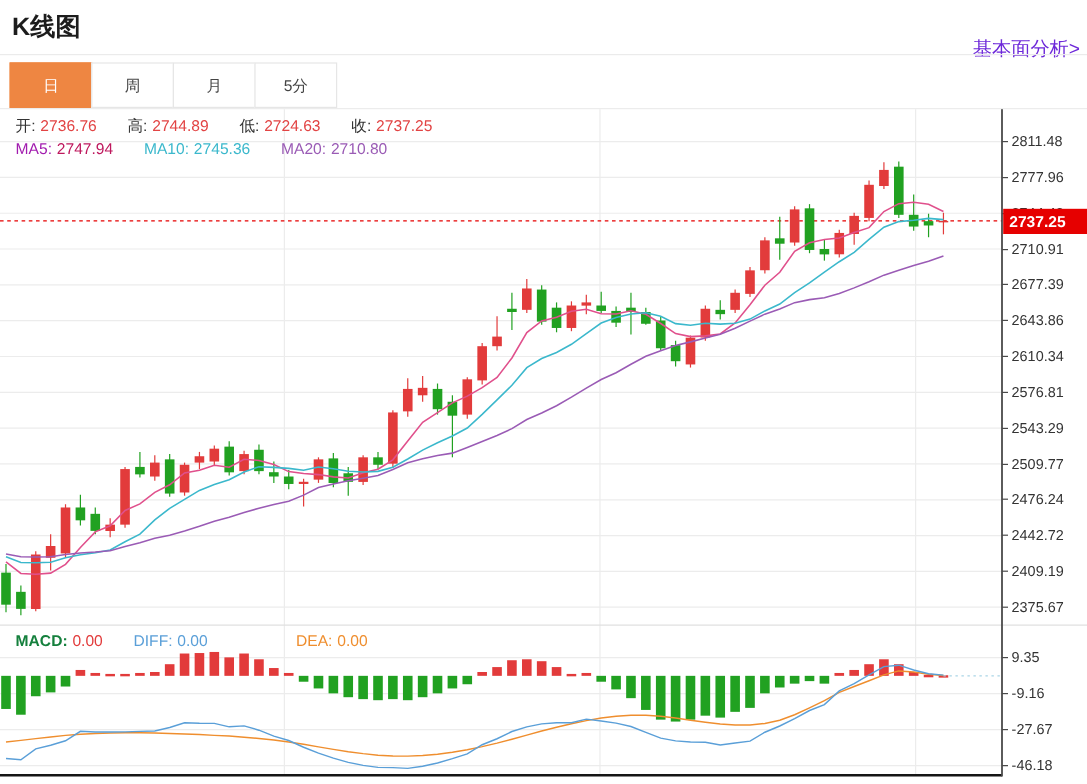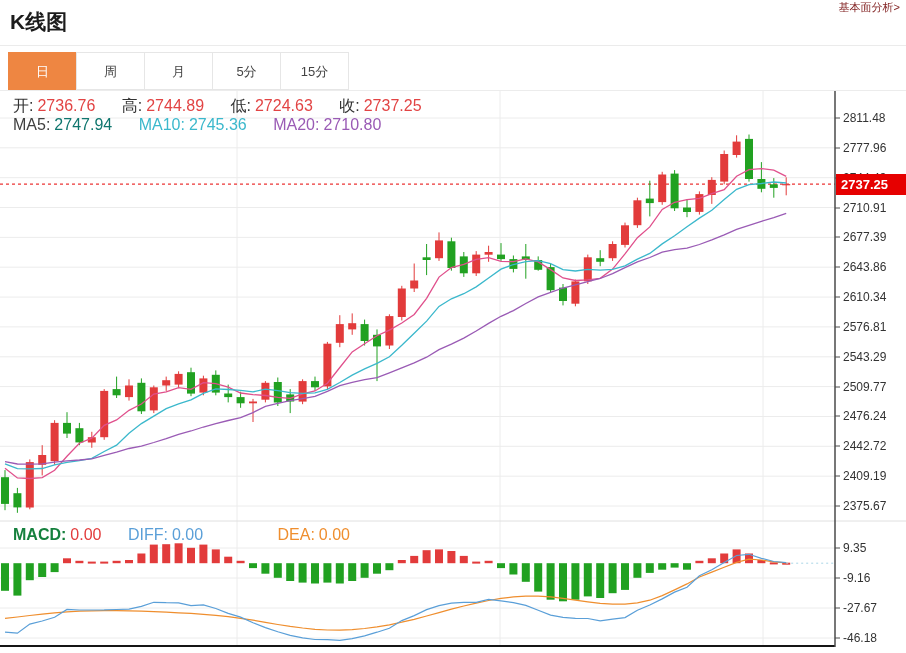--- a/index.html
+++ b/index.html
@@ -4,34 +4,34 @@
 <style>
   * { margin:0; padding:0; box-sizing:border-box; }
   html,body { width:906px; height:653px; background:#fff; overflow:hidden;
               font-family:"Liberation Sans","DejaVu Sans",sans-serif; }
   #app { position:relative; width:906px; height:653px; background:#fff; }
 
   #chart-svg { position:absolute; left:0; top:0; z-index:1; }
 
   .page-title { position:absolute; left:10px; top:8px; font-size:21px; font-weight:bold;
                 color:#1c1c1c; z-index:3; }
-  .fund-link  { position:absolute; right:6px; top:0; font-size:11px; color:#7f1d1d;
+  .fund-link  { position:absolute; right:6px; top:31px; font-size:16px; color:#6d28d9;
                 z-index:3; cursor:pointer; }
 
   .title-sep { position:absolute; left:0; top:45px; width:906px; border-top:1px solid #ebebeb; z-index:3; }
 
   .tabbar { position:absolute; left:8px; top:52px; display:flex; z-index:3; background:#fff; }
   .tab { width:69px; height:38px; line-height:37px; text-align:center; font-size:13px;
          color:#444; background:#fff; border:1px solid #e6e6e6; margin-left:-1px; cursor:pointer; }
   .tab:first-child { margin-left:0; }
   .tab.active { background:#ee8642; border-color:#ee8642; color:#fff; }
 
   .chart-top-sep { position:absolute; left:0; top:90px; width:906px; border-top:1px solid #ececec; z-index:2; }
 
-  .legend-row { position:absolute; left:13px; z-index:3; font-size:16px; white-space:nowrap; }
+  .legend-row { position:absolute; left:13px; z-index:3; font-size:13px; white-space:nowrap; }
   .legend-row span { margin-right:4px; }
   .lg-gap { display:inline-block; width:14px; }
   .lbl { color:#333; }
   .val-red { color:#e24444; }
 
   .price-tag { position:absolute; left:836px; top:174px; width:70px; height:21px; z-index:4;
                background:#e60000; color:#fff; font-size:13px; font-weight:bold;
                line-height:21px; padding-left:5px; }
 </style>
 </head>
@@ -303,33 +303,32 @@
 
   <div class="page-title">K线图</div>
   <div class="fund-link">基本面分析&gt;</div>
   <div class="title-sep"></div>
 
   <div class="tabbar" id="tabbar">
       <div class="tab active">日</div>
       <div class="tab">周</div>
       <div class="tab">月</div>
       <div class="tab">5分</div>
-      <div class="tab">15分</div>
     </div>
   <div class="chart-top-sep"></div>
 
   <div class="legend-row" style="top:96px;">
     <span class="lbl">开:</span><span class="val-red">2736.76</span><span class="lg-gap"></span>
     <span class="lbl">高:</span><span class="val-red">2744.89</span><span class="lg-gap"></span>
     <span class="lbl">低:</span><span class="val-red">2724.63</span><span class="lg-gap"></span>
     <span class="lbl">收:</span><span class="val-red">2737.25</span>
   </div>
 
   <div class="legend-row" style="top:116px;">
-    <span style="color: #404040;">MA5:</span><span style="color: #0f766e;">2747.94</span><span class="lg-gap"></span>
+    <span style="color: #a21caf;">MA5:</span><span style="color: #be185d;">2747.94</span><span class="lg-gap"></span>
     <span style="color: rgb(59, 184, 204);">MA10:</span><span style="color: rgb(59, 184, 204);">2745.36</span><span class="lg-gap"></span>
     <span style="color: rgb(154, 91, 181); text-align: center;">MA20:</span><span style="color: rgb(154, 91, 181);">2710.80</span>
   </div>
 
   <div class="legend-row" style="top:526px;">
     <span style="color: #15803d; font-weight: bold;">MACD:</span><span style="color: rgb(226, 59, 59);">0.00</span><span class="lg-gap"></span>
     <span style="color: rgb(90, 159, 216);">DIFF:</span><span style="color: rgb(90, 159, 216);">0.00</span><span class="lg-gap"></span>
     <span style="color: rgb(239, 142, 46); margin-left: 48px;">DEA:</span><span style="color: rgb(239, 142, 46);">0.00</span>
   </div>
 

